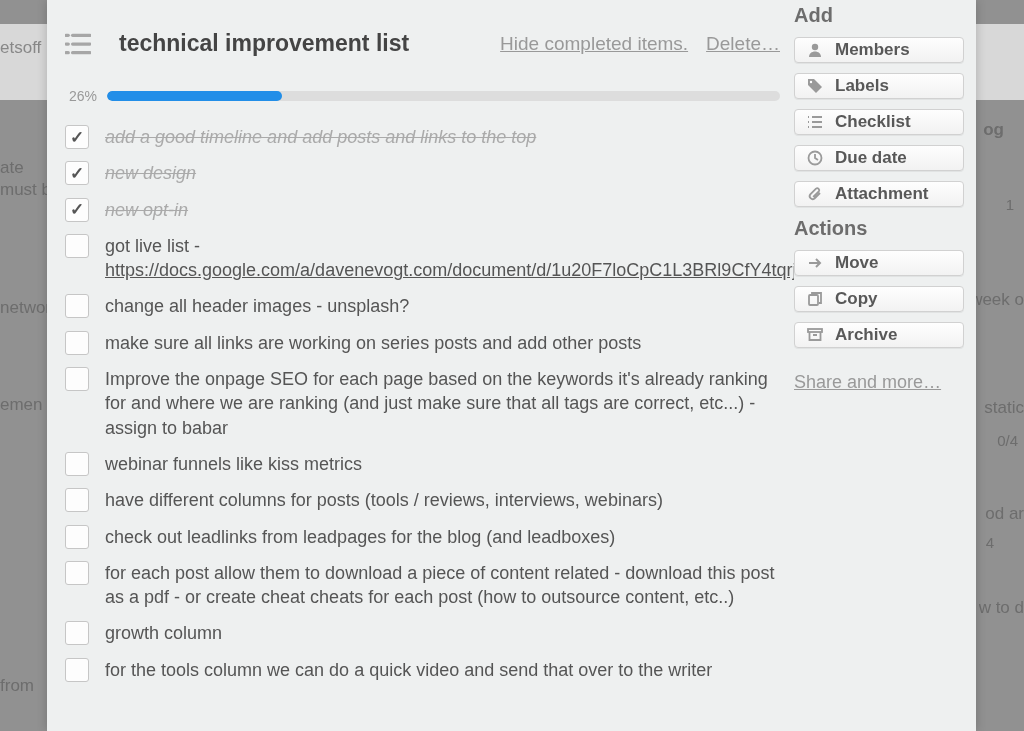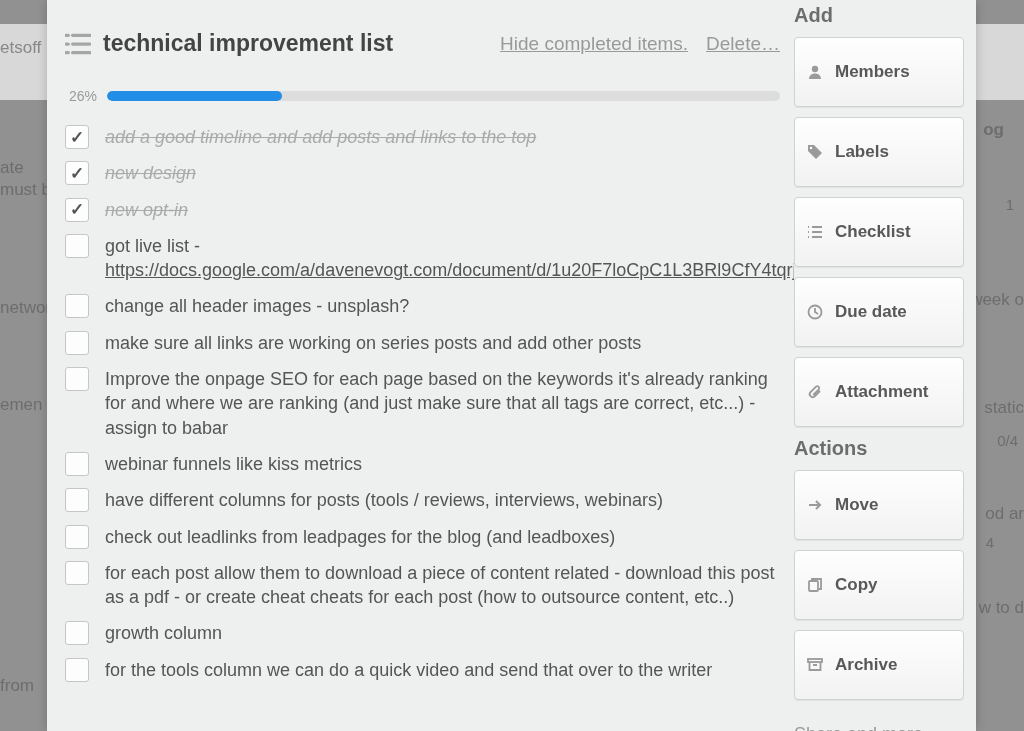--- a/index.html
+++ b/index.html
@@ -45,21 +45,21 @@
   padding: 30px 14px 0 18px;
   overflow: hidden;
 }
 .side {
   width: 182px;
   padding: 0 12px 0 0;
 }
 .check-header {
   display: flex;
   align-items: center;
-  gap: 12px;
+  gap: 28px;
   margin-bottom: 14px;
 }
 .hamburger-lines {
   width: 26px;
   height: 22px;
   color: #a6a6a6;
   flex-shrink: 0;
 }
 .check-title {
   font-size: 23px;
@@ -156,21 +156,21 @@
   margin-top: 4px;
 }
 .side-btn {
   display: flex;
   align-items: center;
   gap: 12px;
   width: 100%;
   background: linear-gradient(#fefefe, #f2f2f2);
   border: 1px solid #d1d1d1;
   border-radius: 4px;
-  padding: 24px 12px;
+  padding: 2px 12px;
   margin-bottom: 10px;
   cursor: pointer;
   font-size: 17px;
   font-weight: 700;
   color: #585858;
   text-align: left;
   box-shadow: 0 1px 0 rgba(0,0,0,0.05);
 }
 .side-btn .icon {
   width: 16px;

